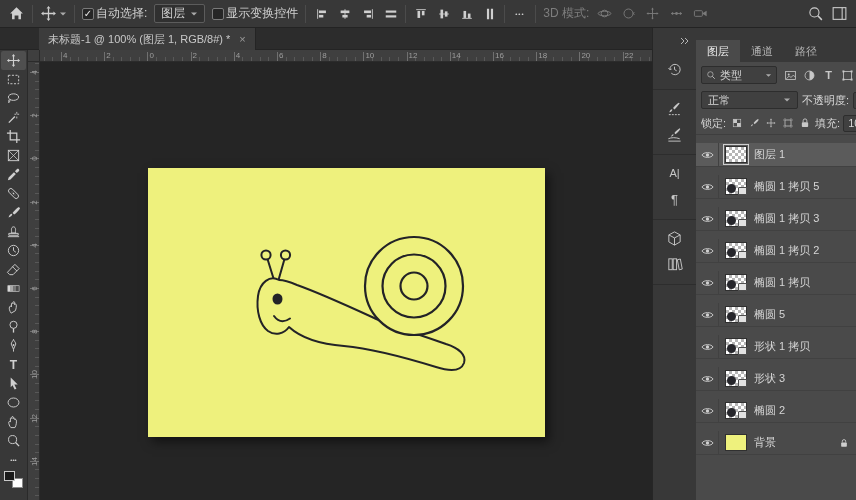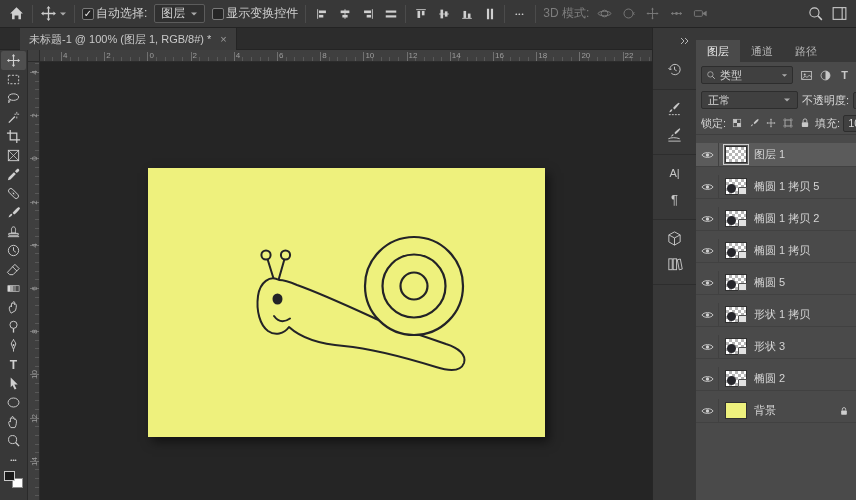--- a/index.html
+++ b/index.html
@@ -16,21 +16,21 @@
     display:flex; align-items:center; justify-content:center; font-size:10px; color:#e8e8e8; flex:none; }
   .dd { display:flex; align-items:center; gap:5px; background:#303030; border:1px solid #5c5c5c;
     border-radius:2px; height:19px; padding:0 6px; flex:none; }
   .icon16 { width:17px; height:17px; display:flex; align-items:center; justify-content:center; flex:none; }
   .muted { color:#7d7d7d; }
   .spacer { flex:1; }
 
   
   #tab-bar { position:absolute; left:0; top:28px; width:652px; height:22px; background:#2c2c2c;
     border-bottom:1px solid #242424; z-index:5; }
-  #doc-tab { position:absolute; left:20px; top:0; height:22px; background:#3c3c3c;
+  #doc-tab { position:absolute; left:39px; top:0; height:22px; background:#3c3c3c;
     border-right:1px solid #242424; display:flex; align-items:center; gap:9px;
     padding:0 9px; font-size:11px; color:#c9c9c9; }
   #tab-close { color:#9a9a9a; font-size:11px; }
 
   
   #tool-bar { position:absolute; left:0; top:50px; width:28px; height:450px; background:#383838;
     border-right:1px solid #2a2a2a; display:flex; flex-direction:column; align-items:center;
     padding-top:1px; z-index:5; }
   .tool { width:25px; height:19px; display:flex; align-items:center; justify-content:center; flex:none; }
   .tool.selected { background:#4f4f4f; border-radius:2px; }
@@ -80,21 +80,21 @@
   .dock-item svg { width:17px; height:17px; }
   .dock-item .dglyph { font-size:12px; color:#c8c8c8; }
 
   
   #layers-panel { position:absolute; left:696px; top:28px; width:160px; height:472px;
     background:#4a4a4a; font-size:11px; color:#d6d6d6; overflow:hidden; z-index:5; }
   #panel-tabs { height:34px; background:#383838; display:flex; align-items:flex-end; }
   .ptab { height:22px; padding:0 11px; display:flex; align-items:center; color:#b3b3b3; flex:none; }
   .ptab.active { background:#4a4a4a; color:#ececec; }
   #filter-row { display:flex; align-items:center; gap:5px; height:26px; padding:0 5px; }
-  #search-box { display:flex; align-items:center; gap:4px; width:92px; height:18px;
+  #search-box { display:flex; align-items:center; gap:4px; width:76px; height:18px;
     background:#404040; border:1px solid #2d2d2d; border-radius:2px; padding:0 4px; flex:none; }
   .ficon { width:17px; height:16px; display:flex; align-items:center; justify-content:center; flex:none; }
   .ficon svg { width:13px; height:13px; }
   .ficon .fglyph { font-size:11px; font-weight:bold; color:#c8c8c8; }
   #blend-row { display:flex; align-items:center; gap:4px; height:24px; padding:0 5px; white-space:nowrap; }
   #blend-dd { width:97px; height:18px; justify-content:space-between; background:#404040; border-color:#2d2d2d; }
   .val-box { display:flex; align-items:center; gap:3px; background:#404040; border:1px solid #2d2d2d;
     border-radius:2px; height:17px; padding:0 4px; flex:none; }
   #lock-row { display:flex; align-items:center; gap:3px; height:23px; padding:0 5px;
     border-bottom:1px solid #3e3e3e; white-space:nowrap; }
@@ -660,20 +660,33 @@
         <span class="eye-cell">
           <svg viewBox="0 0 14 10" width="13" height="10">
             <path d="M1 5C3 1.6 11 1.6 13 5 11 8.4 3 8.4 1 5Z" fill="none" stroke="#d0d0d0"></path>
             <circle cx="7" cy="5" r="1.8" fill="#d0d0d0"></circle>
           </svg>
         </span>
         <div class="thumb checker">
           <div class="blob"></div>
           <div class="badge"></div>
         </div>
+        <span class="lname">椭圆 1 拷贝 3</span>
+      </div>
+      <div class="layer-row">
+        <span class="eye-cell">
+          <svg viewBox="0 0 14 10" width="13" height="10">
+            <path d="M1 5C3 1.6 11 1.6 13 5 11 8.4 3 8.4 1 5Z" fill="none" stroke="#d0d0d0"></path>
+            <circle cx="7" cy="5" r="1.8" fill="#d0d0d0"></circle>
+          </svg>
+        </span>
+        <div class="thumb checker">
+          <div class="blob"></div>
+          <div class="badge"></div>
+        </div>
         <span class="lname">椭圆 1 拷贝 2</span>
       </div>
       <div class="layer-row">
         <span class="eye-cell">
           <svg viewBox="0 0 14 10" width="13" height="10">
             <path d="M1 5C3 1.6 11 1.6 13 5 11 8.4 3 8.4 1 5Z" fill="none" stroke="#d0d0d0"></path>
             <circle cx="7" cy="5" r="1.8" fill="#d0d0d0"></circle>
           </svg>
         </span>
         <div class="thumb checker">

